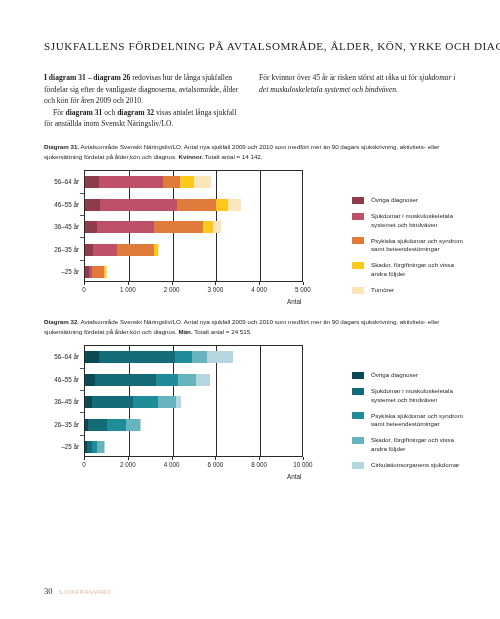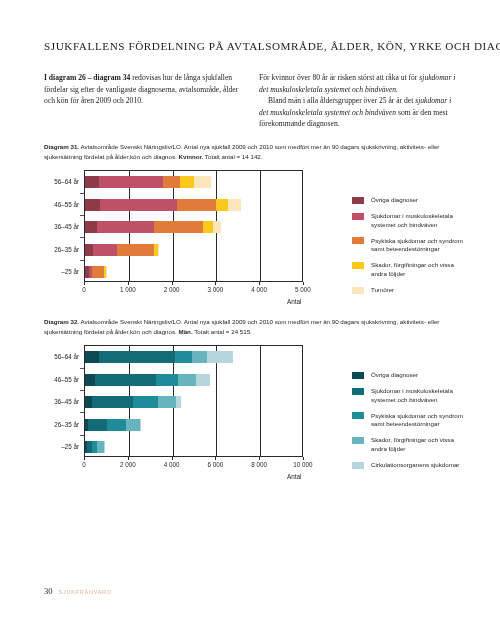--- a/index.html
+++ b/index.html
@@ -202,25 +202,25 @@
 </style>
 </head>
 <body>
 
 <div class="page">
 
   <div class="section-title">SJUKFALLENS FÖRDELNING PÅ AVTALSOMRÅDE, ÅLDER, KÖN, YRKE OCH DIAGNOS</div>
 
   <div class="intro">
     <div class="intro-col left">
-      <p><span class="bold">I diagram 26 – diagram 34</span><span> redovisas hur de långa sjukfallen fördelar sig efter de vanligaste diagnoserna, avtalsområde, ålder och kön för åren 2009 och 2010.</span></p>
+      <p><span class="bold">I diagram 31 – diagram 26</span><span> redovisas hur de långa sjukfallen fördelar sig efter de vanligaste diagnoserna, avtalsområde, ålder och kön för åren 2009 och 2010.</span></p>
+      <p><span>För </span><span class="bold">diagram 31</span><span> och </span><span class="bold">diagram 32</span><span> visas antalet långa sjukfall för anställda inom Svenskt Näringsliv/LO.</span></p>
     </div>
     <div class="intro-col right">
-      <p><span>För kvinnor över 80 år är risken störst att råka ut för </span><span class="ital">sjukdomar i det muskuloskeletala systemet och bindväven.</span></p>
-      <p><span>Bland män i alla åldersgrupper över 25 år är det </span><span class="ital">sjukdomar i det muskuloskeletala systemet och bindväven</span><span> som är den mest förekommande diagnosen.</span></p>
+      <p><span>För kvinnor över 45 år är risken störst att råka ut för </span><span class="ital">sjukdomar i det muskuloskeletala systemet och bindväven.</span></p>
     </div>
   </div>
 
   <div class="chart-block" id="chart31-block">
     <div class="caption">
       <span class="bold">Diagram 31.</span><span> Avtalsområde Svenskt Näringsliv/LO. Antal nya sjukfall 2009 och 2010 som medfört mer än 90 dagars sjukskrivning, aktivitets- eller sjukersättning fördelat på ålder,kön och diagnos. </span><span class="bold">Kvinnor.</span><span> Totalt antal = 14 142.</span>
     </div>
     <div class="plot-area">
       <div class="ylabels" id="yl31">
           <div class="ylabel" style="top: 11.2px;">56–64 år</div>

